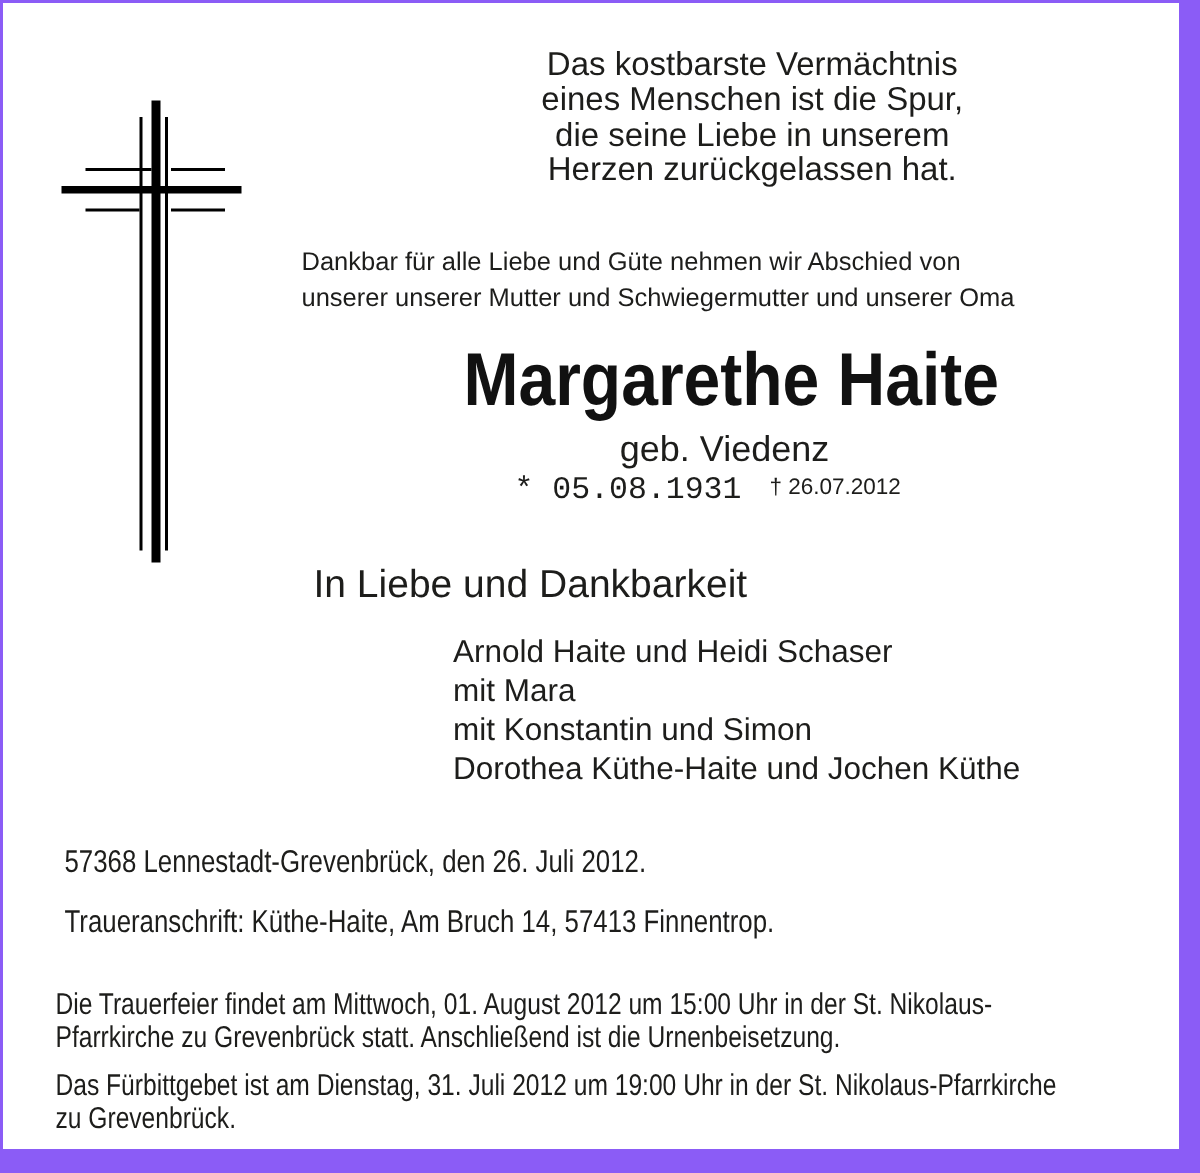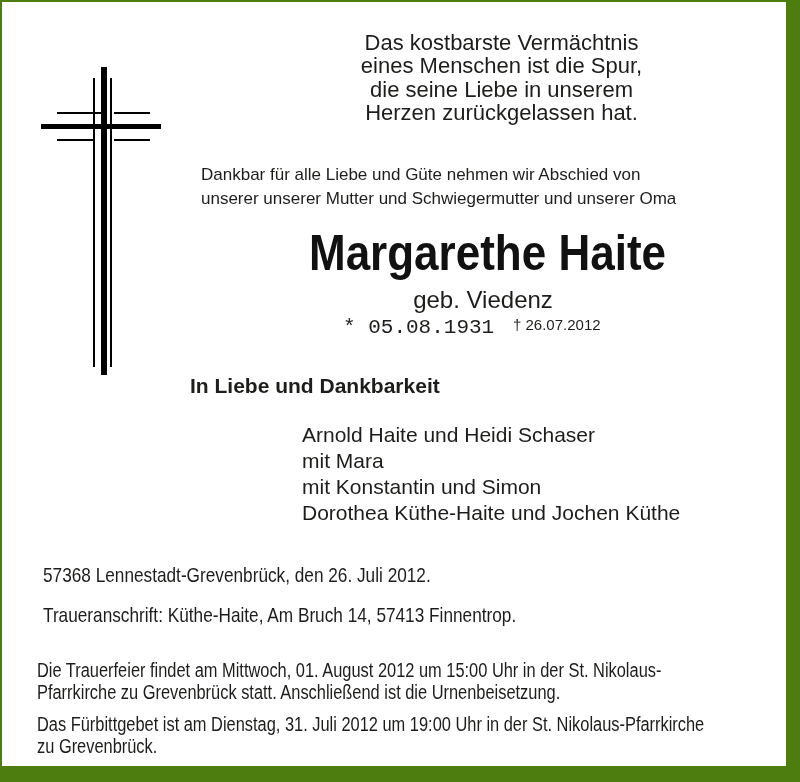--- a/index.html
+++ b/index.html
@@ -1,18 +1,18 @@
 <!DOCTYPE html>
 <html><head>
 <meta charset="utf-8">
 <style>
   html,body { margin:0; padding:0; background:#000; }
   .page {
     position:relative; width:800px; height:782px;
-    background:#4d7c0f; overflow:hidden;
+    background:#8b5cf6; overflow:hidden;
     font-family:"Liberation Sans", sans-serif;
     color:#1d1d1b;
   }
   .sheet {
     position:absolute; left:2px; top:2px; width:784px; height:764px;
     background:#ffffff;
   }
   .blk { position:absolute; }
 
   
@@ -33,21 +33,21 @@
   }
   .intro { left:201px; top:163px; font-size:17px; line-height:23.5px; white-space:nowrap; }
   .name {
     left:285px; top:225px; width:400px; text-align:center;
     font-size:50px; font-weight:bold; line-height:56px; color:#111111;
     white-space:nowrap; transform:scaleX(0.88); transform-origin:50% 0;
   }
   .maiden { left:333px; top:286px; width:300px; text-align:center; font-size:24px; }
   .birth  { left:343px; top:316px; font-size:21px; white-space:nowrap;font-family:Liberation Mono, monospace; }
   .death  { left:513px; top:316px; font-size:15px; white-space:nowrap; }
-  .farewell { left:190px; top:374px; font-size:21px; white-space:nowrap;font-weight:bold; }
+  .farewell { left:209px; top:374px; font-size:26px; white-space:nowrap; }
   .mourners { left:302px; top:422px; font-size:21px; line-height:26px; white-space:nowrap; }
 
   .narrow { transform:scaleX(0.82); transform-origin:0 0; white-space:nowrap; }
   .place-date { left:43px; top:563px; font-size:21px; }
   .condolence { left:43px; top:603px; font-size:21px; }
   .funeral { left:37px; top:659px; font-size:20px; line-height:22px; }
   .prayer  { left:37px; top:713px; font-size:20px; line-height:22px; }
 </style>
 </head>
 <body>

